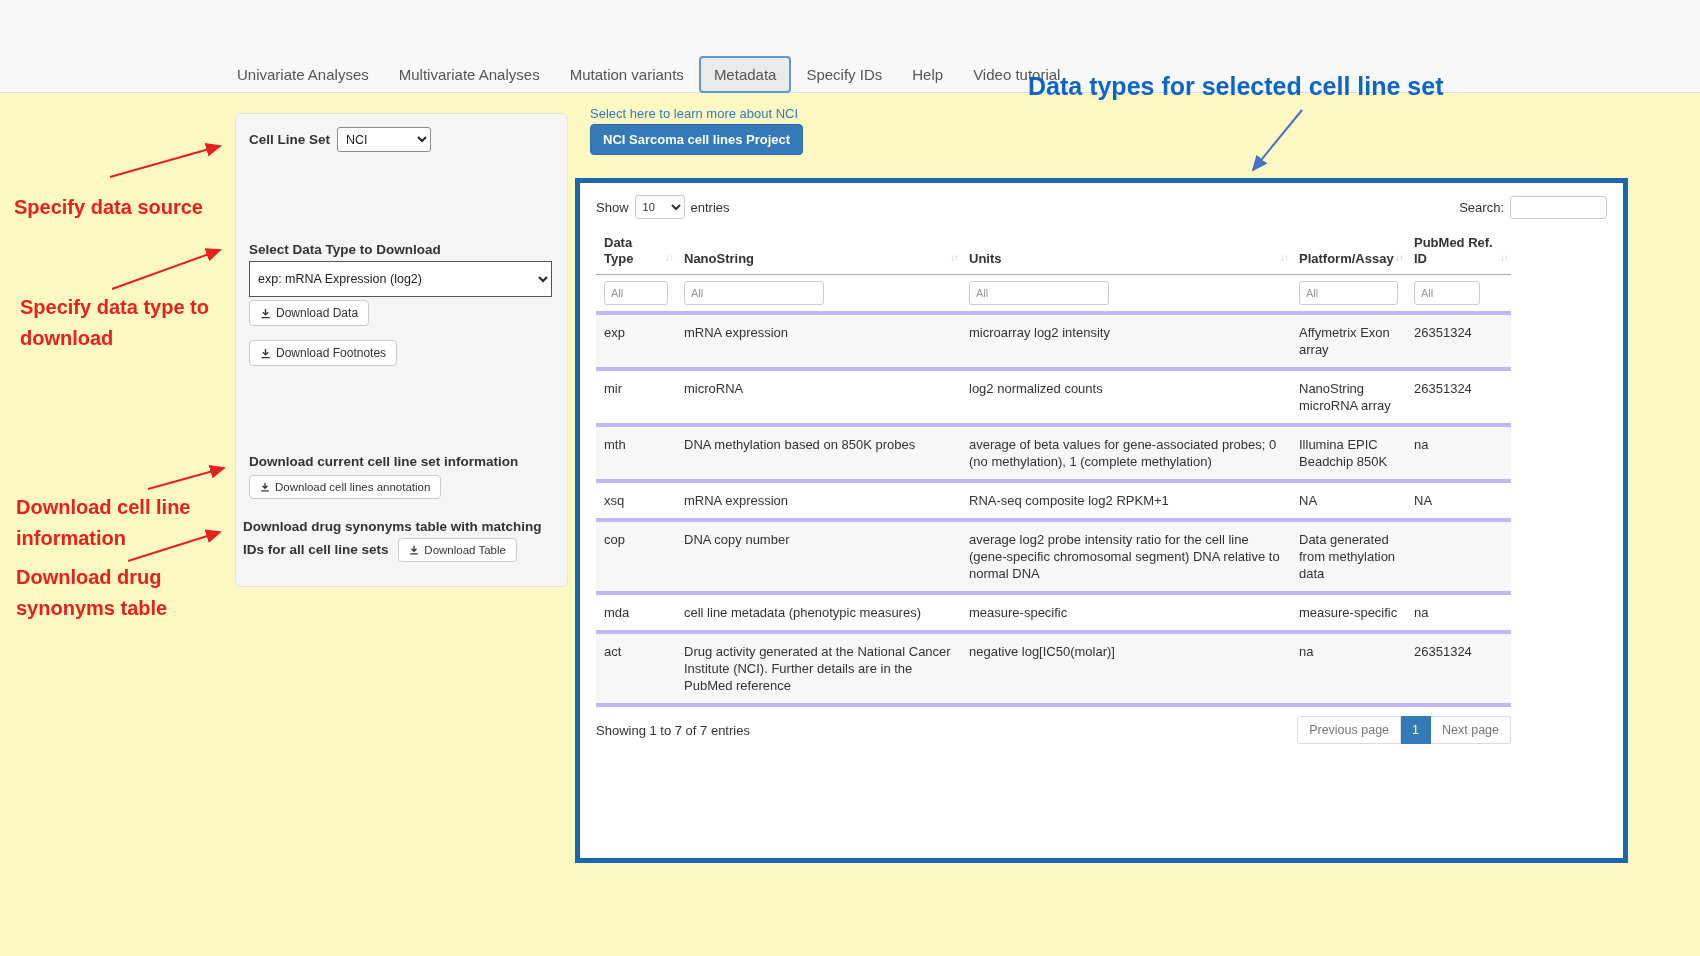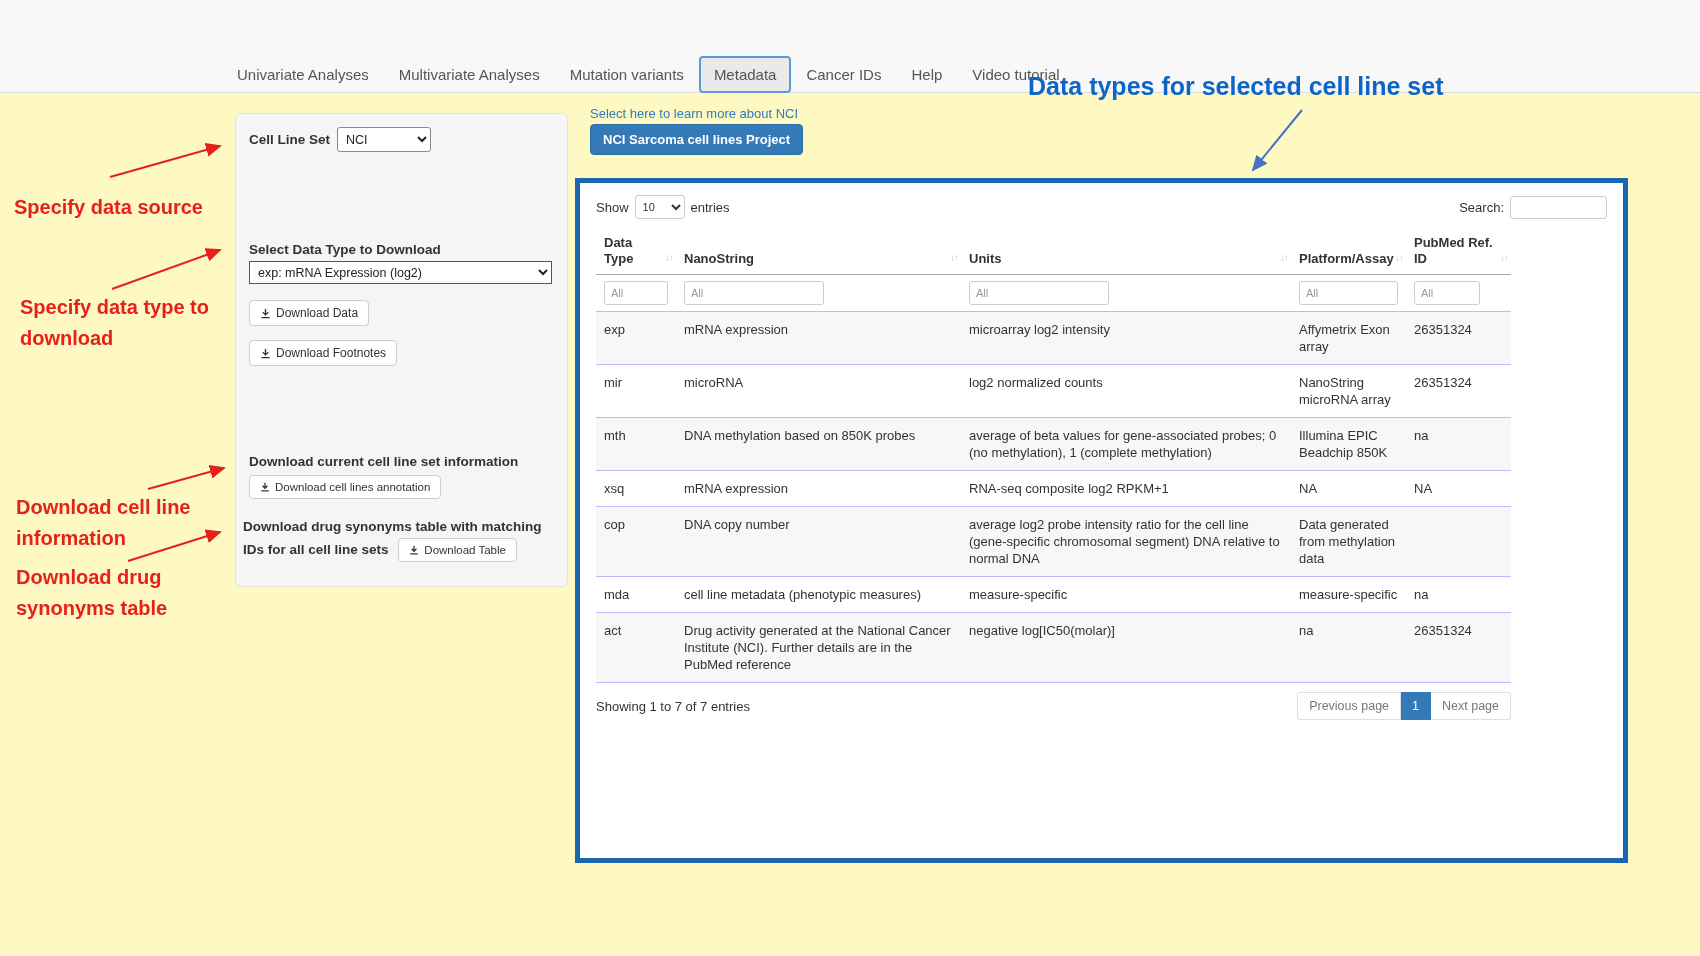--- a/index.html
+++ b/index.html
@@ -12,21 +12,21 @@
   .nav { position:absolute; left:222px; top:56px; display:flex; align-items:center; }
   .nav-tab { font-size:15px; color:#555; padding:8px 13px; border:2px solid transparent; border-radius:4px; cursor:pointer; white-space:nowrap; }
   .nav-tab.active { background:#eaeaea; border-color:#5b9bd5; }
 
   
   .panel { position:absolute; left:235px; top:113px; width:333px; height:474px; background:#f5f5f5; border:1px solid #e3e3e3; border-radius:6px; }
   .panel .row1 { position:absolute; left:13px; top:13px; display:flex; align-items:center; }
   .blabel { font-size:13.5px; font-weight:bold; color:#333; }
   select.small-select { margin-left:7px; width:94px; height:25px; font-size:12.5px; border:1px solid #8c8c8c; border-radius:3px; background:#fff; color:#222; padding:0 4px; }
   .dt-label { position:absolute; left:13px; top:128px; }
-  select.wide-select { position:absolute; left:13px; top:147px; width:303px; height:23px; font-size:12.5px; border:1px solid #555; background:#fff; color:#222; padding:0 4px; border-radius:0; }
+  select.wide-select { position:absolute; left:13px; top:147px; width:303px; height:36px; font-size:12.5px; border:1px solid #555; background:#fff; color:#222; padding:0 4px; border-radius:0; }
   .btn { display:inline-flex; align-items:center; gap:5px; background:#fff; border:1px solid #ccc; border-radius:4px; color:#333; font-size:12px; padding:5px 10px; cursor:pointer; white-space:nowrap; }
   .btn svg { display:block; }
   .btn-data { position:absolute; left:13px; top:186px; }
   .btn-foot { position:absolute; left:13px; top:226px; }
   .heading2 { position:absolute; left:13px; top:340px; width:310px; }
   .btn-annot { position:absolute; left:13px; top:361px; font-size:11.5px; }
   .drug-block { position:absolute; left:7px; top:401px; width:312px; font-size:13.5px; font-weight:bold; line-height:23px; }
   .drug-block .btn { font-weight:normal; margin-left:6px; font-size:11.5px; vertical-align:middle; }
 
   
@@ -36,21 +36,21 @@
   
   .bluebox { position:absolute; left:575px; top:178px; width:1053px; height:685px; border:5px solid #1a67b0; background:#fff; padding:12px 16px; }
   .controls { display:flex; justify-content:space-between; align-items:center; font-size:13px; }
   .show-group, .search-group { display:flex; align-items:center; gap:6px; }
   select.show-select { width:50px; height:24px; font-size:11px; border:1px solid #ccc; border-radius:3px; background:#fff; color:#333; padding:0 3px; }
   .search-input { width:97px; height:23px; border:1px solid #ccc; border-radius:3px; padding:0 5px; font-size:12px; }
 
   table.dt { margin-top:10px; width:915px; table-layout:fixed; border-collapse:collapse; font-size:13px; color:#333; }
   .dt th { text-align:left; vertical-align:bottom; font-weight:bold; padding:6px 18px 7px 8px; border-bottom:1px solid #aaa; line-height:16px; position:relative; cursor:pointer; }
   .dt th .sort { position:absolute; right:3px; bottom:8px; color:#c9c9c9; font-size:10px; letter-spacing:-1px; }
-  .dt td { padding:9px 8px; vertical-align:top; border-bottom:1px solid #c4b5fd; line-height:17px; word-wrap:break-word;margin-top:24px; }
+  .dt td { padding:9px 8px; vertical-align:top; border-bottom:4px solid #c4b5fd; line-height:17px; word-wrap:break-word;margin-top:24px; }
   .dt tr.filter td { padding:6px 8px; }
   .dt tr.odd td { background:#f7f7f7; }
   .filter-input { width:100%; max-width:140px; height:24px; border:1px solid #ccc; border-radius:3px; padding:0 6px; font-size:11px; color:#555; background:#fff; }
   .filter-input.narrow { max-width:66px; }
   .filter-input::placeholder { color:#999; }
 
   .tfooter { display:flex; justify-content:space-between; align-items:center; margin-top:9px; width:915px; font-size:13px; }
   .pager { display:flex; }
   .page-btn { font-size:12.5px; color:#777; background:#fff; border:1px solid #ddd; padding:6px 11px; cursor:pointer; }
   .page-btn.prev { border-radius:3px 0 0 3px; }
@@ -70,21 +70,21 @@
 <body>
 
 <div id="page">
 
   <div class="topbar"></div>
   <div class="nav">
     <div class="nav-tab">Univariate Analyses</div>
     <div class="nav-tab">Multivariate Analyses</div>
     <div class="nav-tab">Mutation variants</div>
     <div class="nav-tab active">Metadata</div>
-    <div class="nav-tab">Cancer IDs</div>
+    <div class="nav-tab">Specify IDs</div>
     <div class="nav-tab">Help</div>
     <div class="nav-tab">Video tutorial</div>
   </div>
 
   <div class="panel">
     <div class="row1">
       <span class="blabel">Cell Line Set</span>
       <select class="small-select">
         <option>NCI</option>
       </select>

